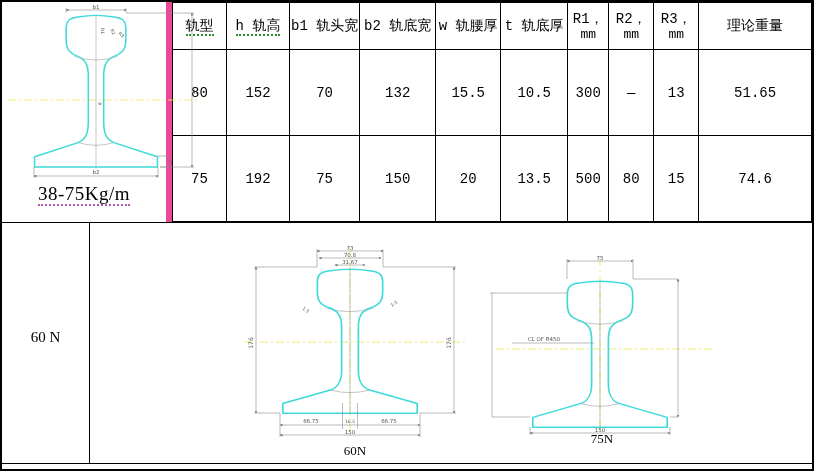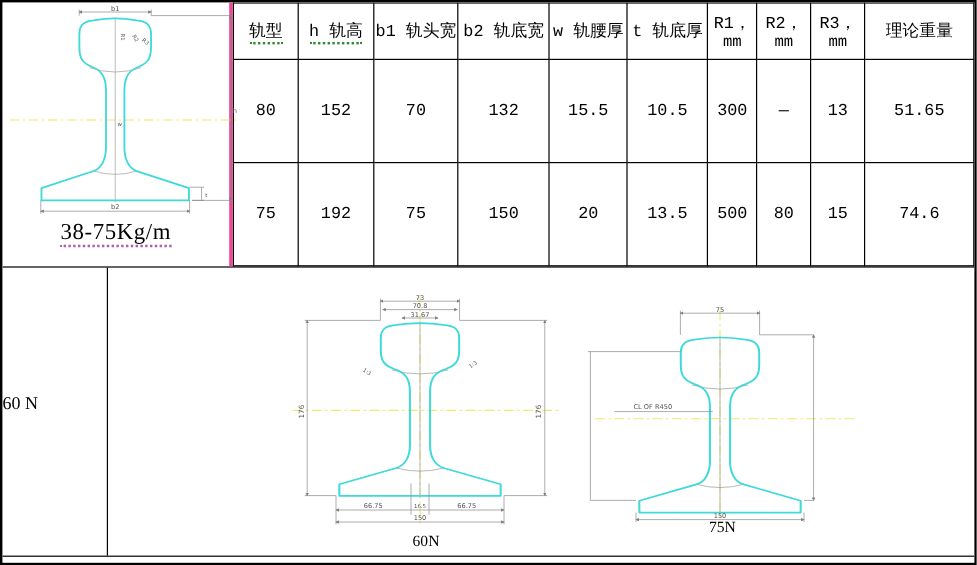--- a/index.html
+++ b/index.html
@@ -8,39 +8,39 @@
     width:814px;height:471px;
     box-sizing:border-box;
     border:2px solid #000;
     background:#fff;
     font-family:"Liberation Serif","DejaVu Serif",serif;
     color:#000;
     overflow:hidden;
   }
   
   .top-band{display:flex;height:220px;border-bottom:1px solid #000;}
-  .drawing-cell{width:192px;border-right:3px solid #ec4899;box-sizing:border-box;position:relative;}
+  .drawing-cell{width:170px;border-right:6px solid #ec4899;box-sizing:border-box;position:relative;}
   .drawing-cell svg{display:block;margin:2px auto 0 auto;}
   .caption-overview{text-align:center;font-size:19px;margin-top:1px;letter-spacing:.5px;}
   .capline{border-bottom:2px dotted var(--caption-underline,#b05ab0);padding-bottom:0px;}
   .spec-table{flex:1;border-collapse:collapse;table-layout:fixed;height:100%;}
   .spec-table th,.spec-table td{
     border:1px solid var(--table-border,#000);
     text-align:center;vertical-align:middle;
     font-size:14px;font-weight:normal;padding:0 1px;
     overflow:hidden;white-space:nowrap;font-family:Liberation Mono, monospace;
   }
   .spec-table thead tr{height:47px;}
   .spec-table tbody tr{height:34px;}
   .spec-table th .sub{font-size:13px;line-height:14px;}
   .squiggle{border-bottom:2px dotted var(--squiggle,#2e8b2e);padding-bottom:0px;}
   
   .bottom-band{display:flex;height:240px;border-bottom:1px solid #000;}
   .rail-type-cell{width:88px;border-right:1px solid #000;box-sizing:border-box;
-    padding-top:103px;font-size:15px;line-height:23px;}
+    padding-top:103px;text-align:center;font-size:15px;line-height:23px;}
   .drawings-area{flex:1;position:relative;}
   .svg-60n{position:absolute;left:150px;top:22px;}
   .svg-75n{position:absolute;left:392px;top:30px;}
   .caption-60n{position:absolute;left:150px;width:230px;bottom:4px;text-align:center;font-size:13px;margin-top:15px;}
   .caption-75n{position:absolute;left:392px;width:240px;bottom:16px;text-align:center;font-size:13px;}
   .bottom-strip{height:4px;}
   
   .rail-outline{fill:none;stroke:var(--rail-outline,#3fd9d9);stroke-width:1.8;stroke-linejoin:round;}
   .construct{fill:none;stroke:#9a9a9a;stroke-width:.7;}
   .dim{fill:none;stroke:var(--dim-line,#8c8c8c);stroke-width:.6;}

